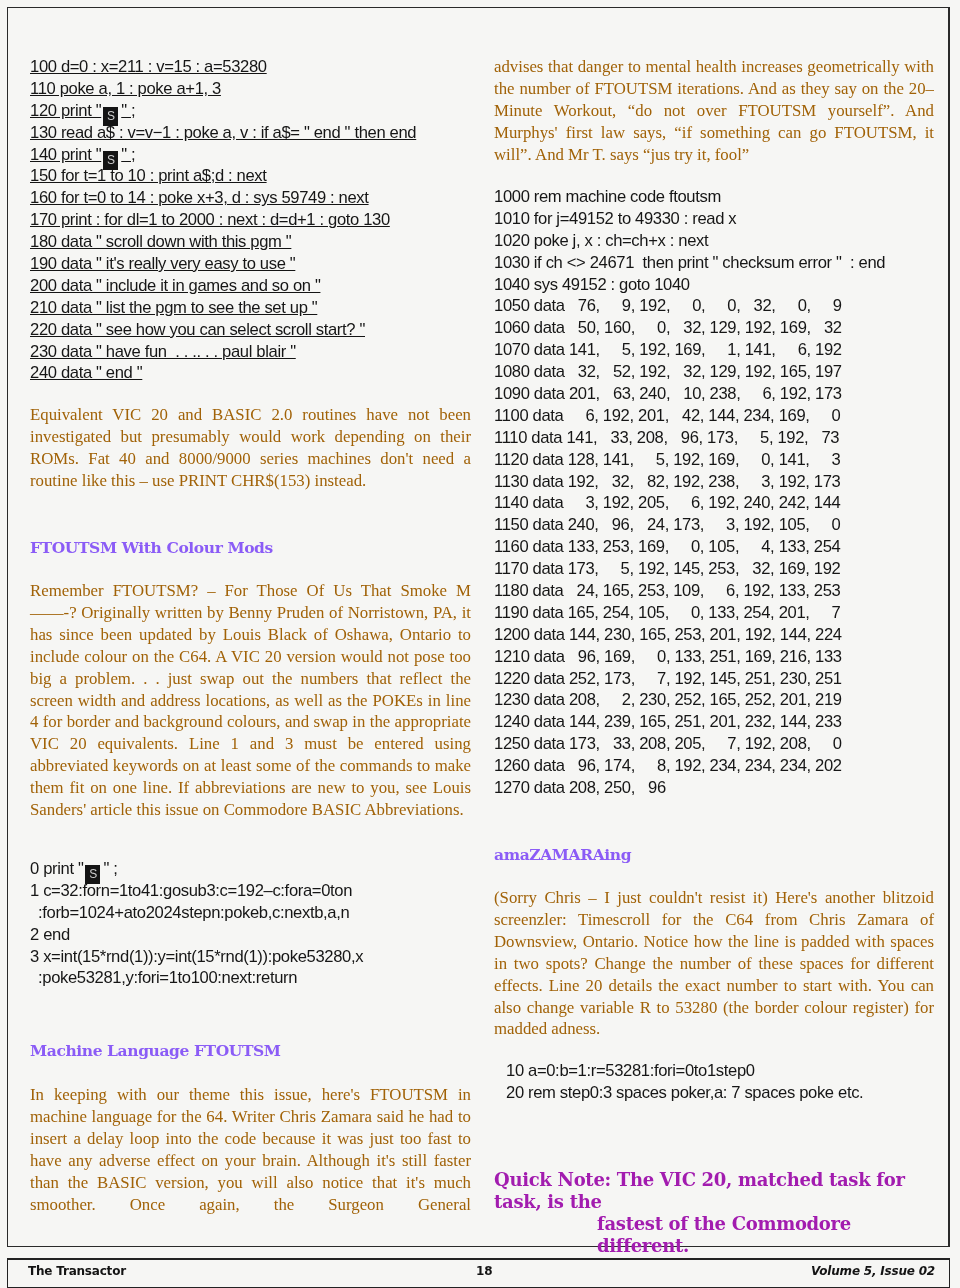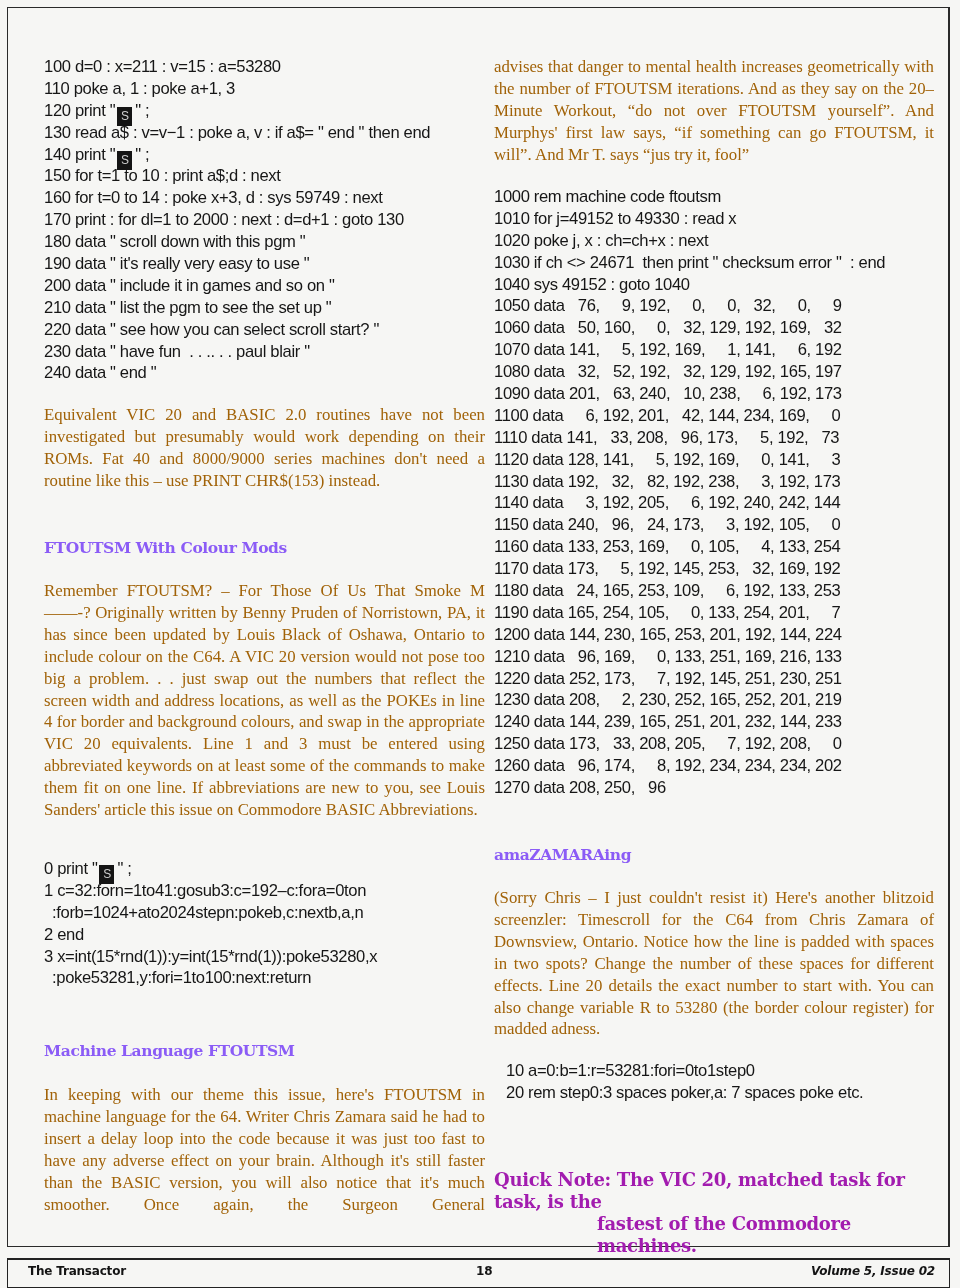--- a/index.html
+++ b/index.html
@@ -6,21 +6,21 @@
   body {
     width: 960px; height: 1288px; position: relative; overflow: hidden;
     background: #f6f6f4; color: #141414;
   }
   .frame {
     position: absolute; left: 7px; top: 7px; width: 943px; height: 1240px;
     border: 1px solid #2a2a2a; box-sizing: border-box;
     border-right: 2px solid #2a2a2a;
   }
   .col { position: absolute; top: 56px; }
-  .col-left { left: 44px; width: 441px; }
+  .col-left { left: 30px; width: 441px; text-decoration: underline; }
   .col-right { left: 494px; width: 440px; }
 
   .code {
     font-family: "Liberation Sans", sans-serif;
     font-size: 16.6px; line-height: 21.9px; letter-spacing: -0.35px;
     white-space: pre; color: #161616;
   }
   .code .line { display: block; height: 21.9px; }
   .code .indent { padding-left: 8px; }
   .rev {
@@ -84,21 +84,21 @@
   <div class="code abs" id="listingML" style="top:130px; width:440px;"><span class="line">1000 rem machine code ftoutsm</span><span class="line">1010 for j=49152 to 49330 : read x</span><span class="line">1020 poke j, x : ch=ch+x : next</span><span class="line">1030 if ch &lt;&gt; 24671  then print " checksum error "  : end</span><span class="line">1040 sys 49152 : goto 1040</span><span class="line">1050 data  76,   9, 192,   0,   0,  32,   0,   9</span><span class="line">1060 data  50, 160,   0,  32, 129, 192, 169,  32</span><span class="line">1070 data 141,   5, 192, 169,   1, 141,   6, 192</span><span class="line">1080 data  32,  52, 192,  32, 129, 192, 165, 197</span><span class="line">1090 data 201,  63, 240,  10, 238,   6, 192, 173</span><span class="line">1100 data   6, 192, 201,  42, 144, 234, 169,   0</span><span class="line">1110 data 141,  33, 208,  96, 173,   5, 192,  73</span><span class="line">1120 data 128, 141,   5, 192, 169,   0, 141,   3</span><span class="line">1130 data 192,  32,  82, 192, 238,   3, 192, 173</span><span class="line">1140 data   3, 192, 205,   6, 192, 240, 242, 144</span><span class="line">1150 data 240,  96,  24, 173,   3, 192, 105,   0</span><span class="line">1160 data 133, 253, 169,   0, 105,   4, 133, 254</span><span class="line">1170 data 173,   5, 192, 145, 253,  32, 169, 192</span><span class="line">1180 data  24, 165, 253, 109,   6, 192, 133, 253</span><span class="line">1190 data 165, 254, 105,   0, 133, 254, 201,   7</span><span class="line">1200 data 144, 230, 165, 253, 201, 192, 144, 224</span><span class="line">1210 data  96, 169,   0, 133, 251, 169, 216, 133</span><span class="line">1220 data 252, 173,   7, 192, 145, 251, 230, 251</span><span class="line">1230 data 208,   2, 230, 252, 165, 252, 201, 219</span><span class="line">1240 data 144, 239, 165, 251, 201, 232, 144, 233</span><span class="line">1250 data 173,  33, 208, 205,   7, 192, 208,   0</span><span class="line">1260 data  96, 174,   8, 192, 234, 234, 234, 202</span><span class="line">1270 data 208, 250,  96</span></div>
 
   <h3 class="heading abs" style="top:788px;">amaZAMARAing</h3>
 
   <p class="prose abs" style="top:831px; width:440px;">(Sorry Chris – I just couldn't resist it) Here's another blitzoid screenzler: Timescroll for the C64 from Chris Zamara of Downsview, Ontario. Notice how the line is padded with spaces in two spots? Change the number of these spaces for different effects. Line 20 details the exact number to start with. You can also change variable R to 53280 (the border colour register) for madded adness.</p>
 
   <div class="code abs" id="listingTS" style="top:1004px; left:12px;"><span class="line">10 a=0:b=1:r=53281:fori=0to1step0</span><span class="line">20 rem step0:3 spaces poker,a: 7 spaces poke etc.</span></div>
 
   <div class="note abs" style="top:1113px; left:0; width:440px;">
     <span>Quick Note: The VIC 20, matched task for task, is the</span>
-    <span class="l2">fastest of the Commodore machines.</span>
+    <span class="l2">fastest of the Commodore different.</span>
   </div>
 </div>
 
 <div class="footer">
   <span class="f-left">The Transactor</span>
   <span class="f-mid">18</span>
   <span class="f-right">Volume 5, Issue 02</span>
 </div>
 
 </body></html>

